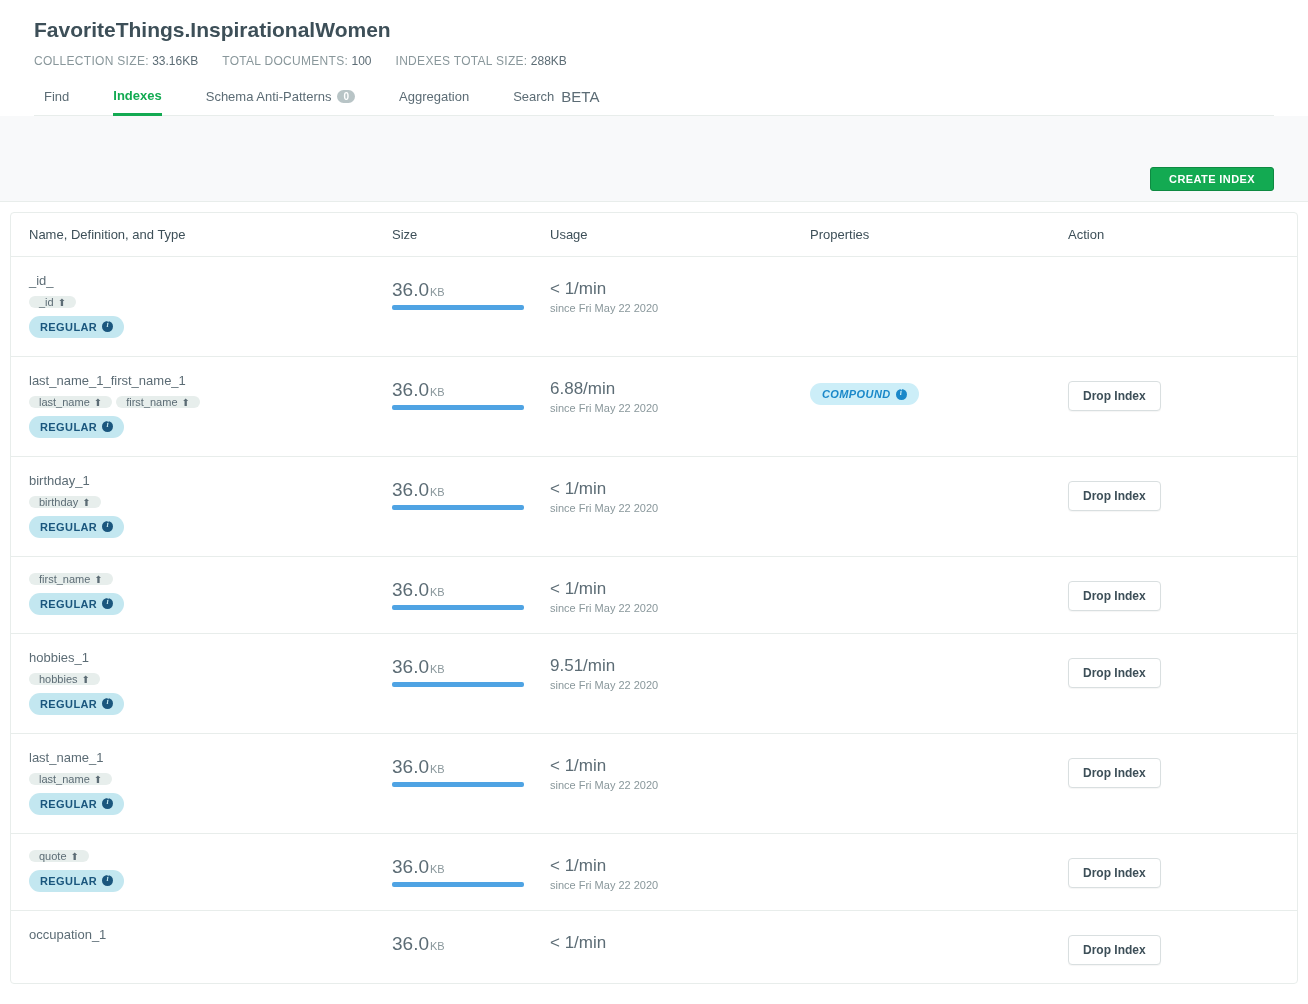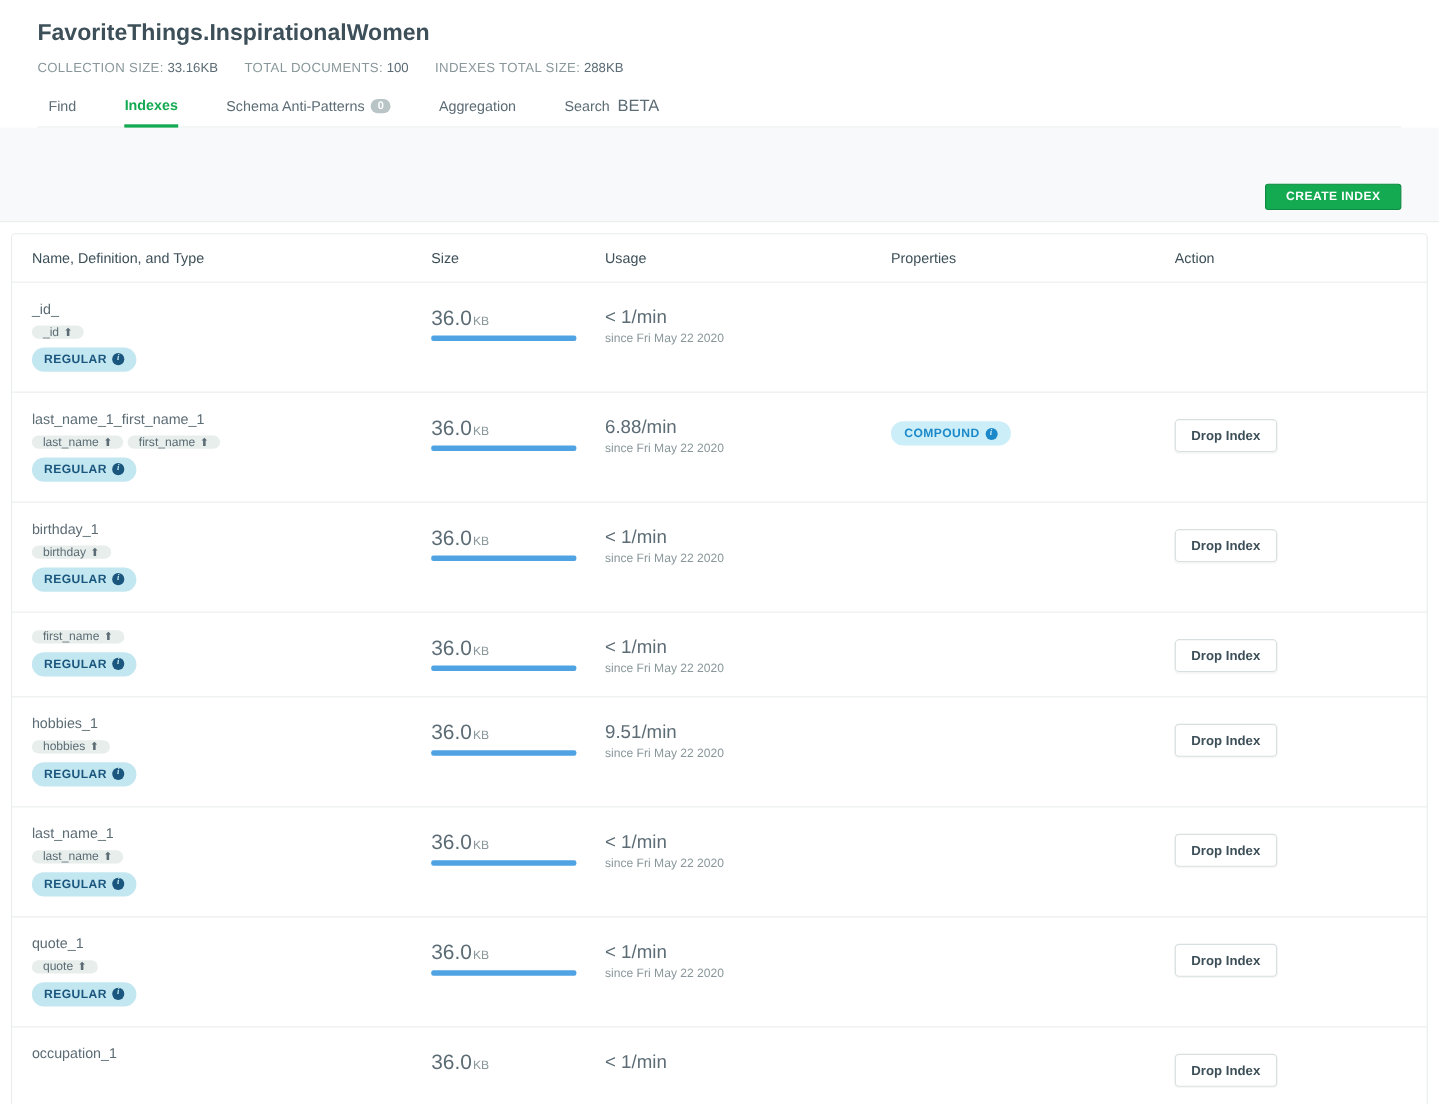--- a/index.html
+++ b/index.html
@@ -142,20 +142,21 @@
     background: #cceef8;
     color: #1a88c9;
     border-radius: 14px;
     padding: 5px 12px;
     font-size: 11px;
     font-weight: 700;
     letter-spacing: .4px;
     display: inline-flex;
     align-items: center;
     gap: 5px;
+    font-style: italic;
   }
   .info-icon {
     display: inline-flex;
     width: 11px;
     height: 11px;
     border-radius: 50%;
     background: currentColor;
     color: inherit;
     position: relative;
   }
@@ -383,21 +384,21 @@
         <div class="col-usage col-usage-cell">
           <div class="usage-val">&lt; 1/min</div>
           <div class="usage-since">since Fri May 22 2020</div>
         </div>
         <div class="col-props col-props-cell"></div>
         <div class="col-action col-action-cell">
           <button class="drop-btn">Drop Index</button>
         </div>
       </div>
       <div class="row">
-        <div class="col-name"><div class="idx-name">quote_1</div><div class="field-pills">
+        <div class="col-name"><div class="field-pills">
             <span class="pill">
               <span>quote</span>
               <span class="arrow">⬆</span>
             </span>
           </div><span class="type-pill">
             <span>REGULAR</span>
             <span class="info-icon"></span>
           </span></div>
         <div class="col-size col-size-cell"><span class="size-val">36.0</span><span class="size-unit">KB</span><div class="size-bar"></div></div>
         <div class="col-usage col-usage-cell">

